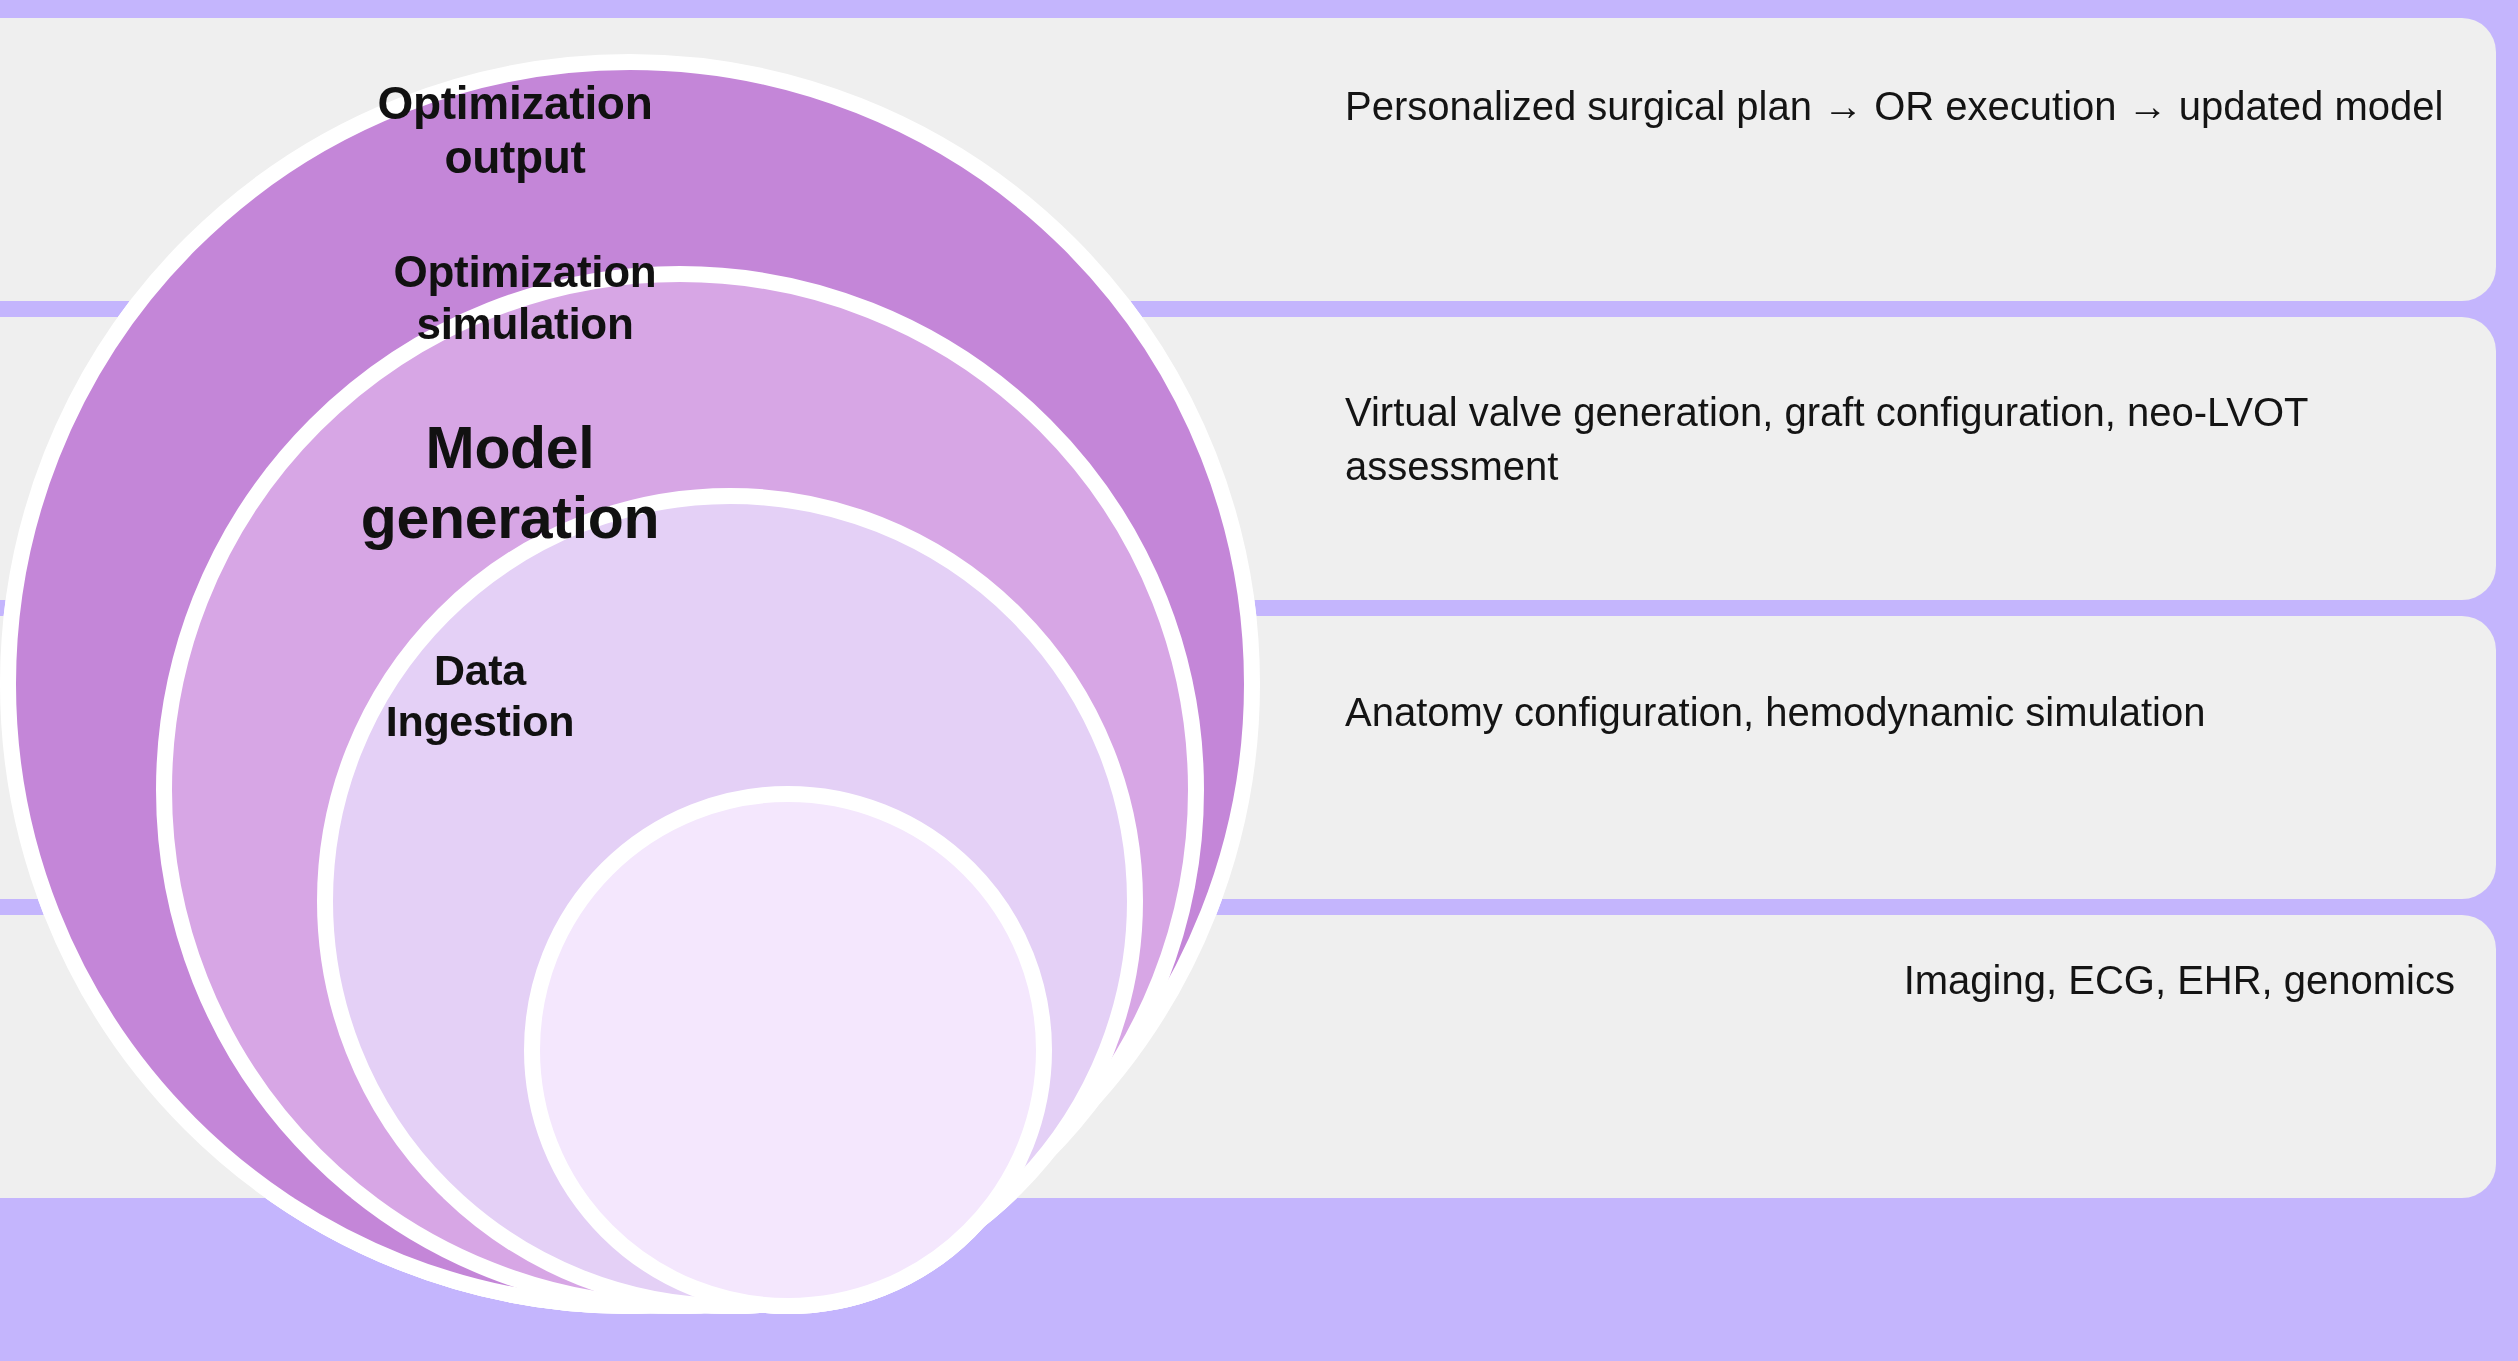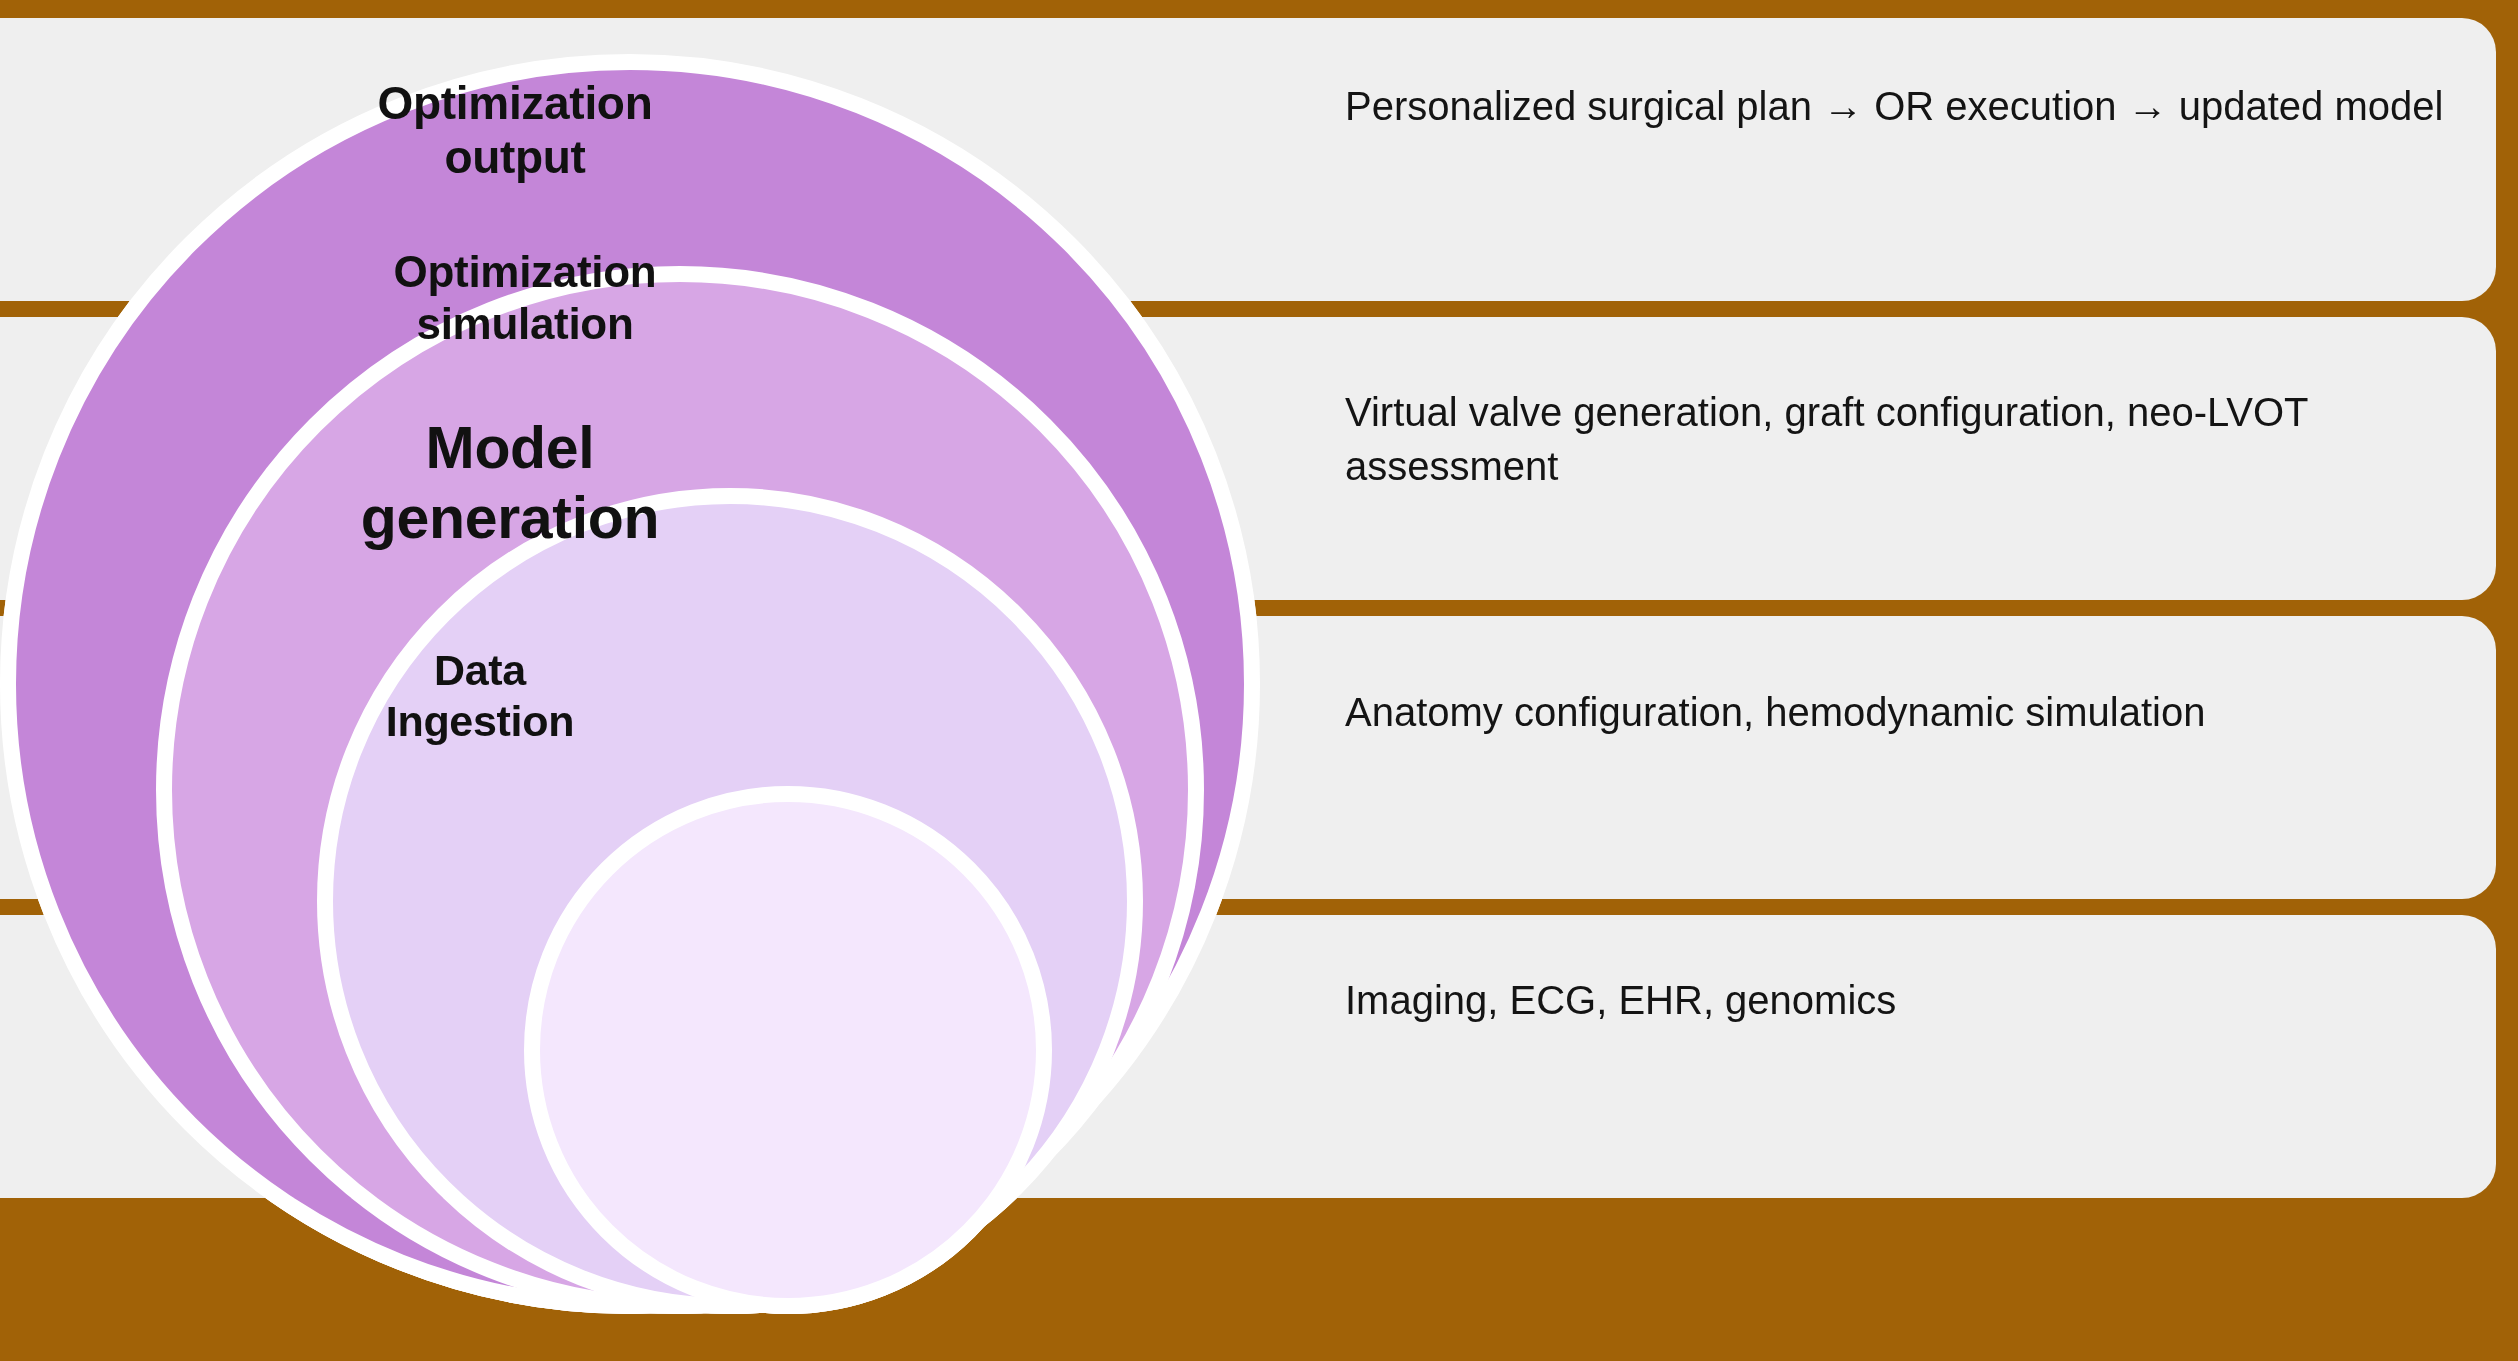--- a/index.html
+++ b/index.html
@@ -12,21 +12,21 @@
     height: 1361px;
     font-family: "Liberation Sans", sans-serif;
     position: relative;
     overflow: hidden;
   }
   #stage {
     position: absolute;
     left: 0; top: 0;
     width: 2518px;
     height: 1361px;
-    background: #a16207;
+    background: #c4b5fd;
   }
   #venn-svg {
     position: absolute;
     left: 0; top: 0;
     width: 2518px;
     height: 1361px;
   }
   .ring-label {
     position: absolute;
     text-align: center;
@@ -47,21 +47,21 @@
     color: #141414;
     font-size: 40px;
     line-height: 1.34;
     white-space: pre-line;
     font-weight: 400;
     margin-top: 36px;
   }
   #desc-0 { left: 1345px; top: 44px;  width: 1110px; }
   #desc-1 { left: 1345px; top: 350px; width: 1110px; }
   #desc-2 { left: 1345px; top: 650px; width: 1110px; }
-  #desc-3 { left: 1345px; top: 938px; width: 1110px; }
+  #desc-3 { left: 1345px; top: 918px; width: 1110px; text-align: right; }
 </style>
 </head>
 <body>
 
 <div id="stage">
 
   <svg id="venn-svg" viewBox="0 0 2518 1361" xmlns="http://www.w3.org/2000/svg">
 
     <g>
       <circle cx="630" cy="684" r="622" fill="#c486d8" stroke="#ffffff" stroke-width="16"></circle>

